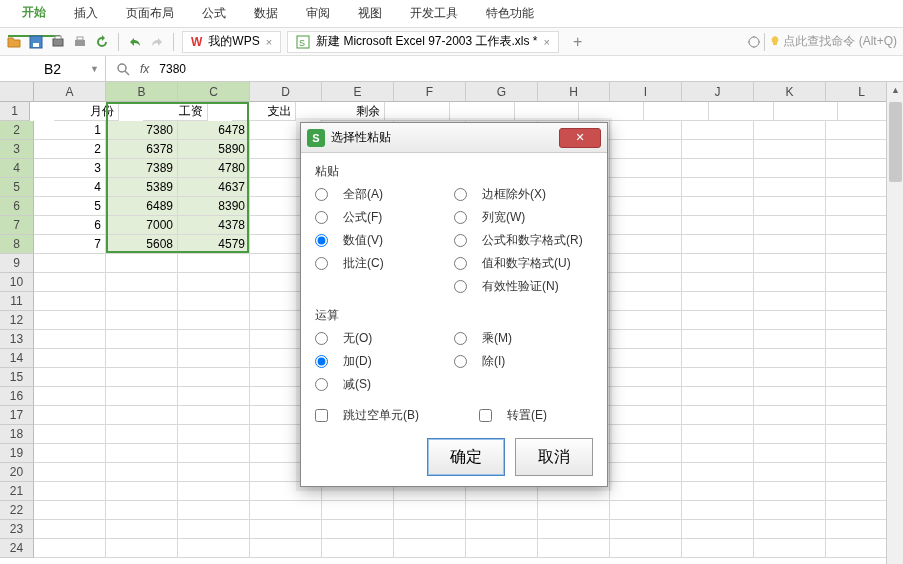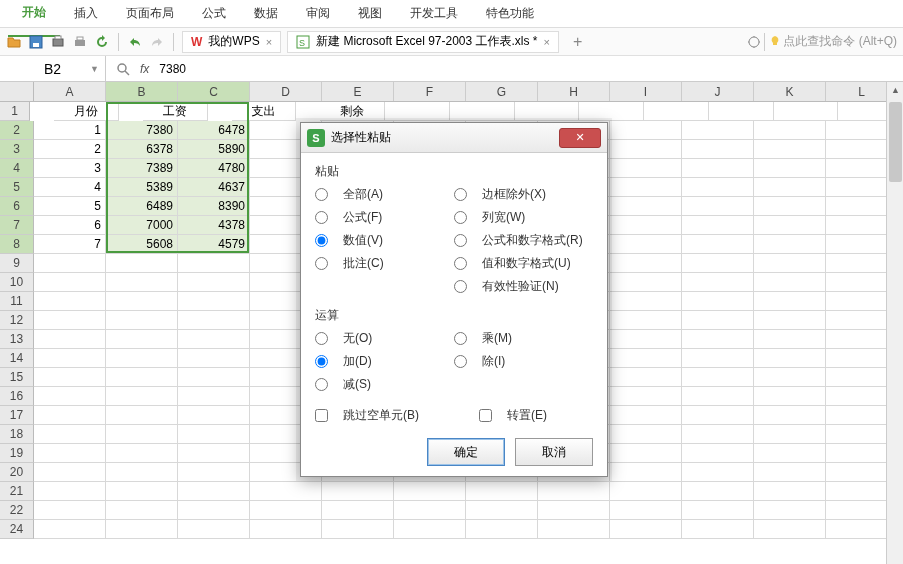--- a/index.html
+++ b/index.html
@@ -35,42 +35,42 @@
 .grid-area { position: relative; height: calc(564px - 82px); overflow: hidden; }
 .col-headers { display: flex; height: 20px; background: #e9e9e9; border-bottom: 1px solid #bbb; }
 .corner { width: 34px; border-right: 1px solid #bbb; background: #e9e9e9; }
 .col-h { width: 72px; text-align: center; border-right: 1px solid #ccc; line-height: 20px; color: #4a4a4a; background: #e9e9e9; }
 .col-h.sel { background: #c8e0b8; }
 .rows { position: relative; }
 .row { display: flex; height: 19px; }
 .row-h { width: 34px; text-align: center; border-right: 1px solid #bbb; border-bottom: 1px solid #ccc; line-height: 19px; background: #e9e9e9; color: #4a4a4a; }
 .row-h.sel { background: #c8e0b8; }
 .cell { width: 72px; border-right: 1px solid #d8d8d8; border-bottom: 1px solid #d8d8d8; line-height: 19px; padding: 0 4px; text-align: right; font-size: 12px; color: #000; background: #fff; }
-.cell.hdr { text-align: center; margin-left: 24px; }
+.cell.hdr { text-align: right; margin-left: 24px; }
 .cell.greensel { background: #e3eed9; }
 .selection-border { position: absolute; border: 2px solid #4a9b3f; pointer-events: none; }
 .vscroll { position: absolute; right: 0; top: 0; width: 17px; height: 100%; background: #f0f0f0; border-left: 1px solid #ccc; }
 .vscroll-thumb { position: absolute; top: 20px; left: 2px; width: 13px; height: 80px; background: #c8c8c8; border-radius: 2px; }
 .vscroll-up { position: absolute; top: 0; width: 17px; height: 17px; text-align: center; font-size: 9px; color: #666; line-height: 17px; }
 
 
 .dialog-wrap { position: absolute; left: 300px; top: 122px; width: 308px; background: #fff; border: 1px solid #888; box-shadow: 0 4px 16px rgba(0,0,0,.35), 0 0 0 4px rgba(0,0,0,.06); }
 .dlg-title { height: 30px; background: linear-gradient(#fafafa,#eaeaea); border-bottom: 1px solid #ccc; display: flex; align-items: center; padding: 0 6px; justify-content: space-between; }
 .dlg-title-left { display: flex; align-items: center; gap: 6px; }
 .dlg-icon { width: 18px; height: 18px; background: #3fa14a; border-radius: 3px; display: flex; align-items: center; justify-content: center; color: #fff; font-size: 11px; font-weight: bold; }
 .dlg-close { width: 42px; height: 20px; background: #c94f4f; border-radius: 3px; display: flex; align-items: center; justify-content: center; color: #fff; font-size: 11px; cursor: pointer; border: 1px solid #a03838; }
 .dlg-body { padding: 10px 14px; }
 .dlg-group-label { color: #333; margin-bottom: 6px; }
 .dlg-options { display: flex; }
 .dlg-col { flex: 1; display: flex; flex-direction: column; gap: 6px; }
 .dlg-opt { display: flex; align-items: center; gap: 15px; color: #333; }
 .dlg-opt input { margin: 0; }
 .dlg-checks { display: flex; margin-top: 14px; gap: 60px; }
 .dlg-buttons { display: flex; justify-content: flex-end; gap: 10px; margin-top: 14px; }
-.dlg-btn { width: 78px; height: 28px; border: 1px solid #999; background: linear-gradient(#fefefe,#e8e8e8); cursor: pointer; font-size: 12px; }
+.dlg-btn { width: 78px; height: 38px; border: 1px solid #999; background: linear-gradient(#fefefe,#e8e8e8); cursor: pointer; font-size: 16px; }
 .dlg-btn.primary { border: 1px solid #4a86c5; box-shadow: 0 0 0 1px #9cc3e8 inset; }
 
 svg { display: block; }
 </style>
 </head>
 <body>
 
 <div class="menubar">
   <div class="menu-item active">开始</div>
   <div class="menu-item">插入</div>
@@ -517,20 +517,35 @@
         <div class="cell"></div>
         <div class="cell"></div>
         <div class="cell"></div>
         <div class="cell"></div>
         <div class="cell"></div>
         <div class="cell"></div>
         <div class="cell"></div>
         <div class="cell"></div>
       </div>
       <div class="row">
+        <div class="row-h">23</div>
+        <div class="cell"></div>
+        <div class="cell"></div>
+        <div class="cell"></div>
+        <div class="cell"></div>
+        <div class="cell"></div>
+        <div class="cell"></div>
+        <div class="cell"></div>
+        <div class="cell"></div>
+        <div class="cell"></div>
+        <div class="cell"></div>
+        <div class="cell"></div>
+        <div class="cell"></div>
+      </div>
+      <div class="row">
         <div class="row-h">24</div>
         <div class="cell"></div>
         <div class="cell"></div>
         <div class="cell"></div>
         <div class="cell"></div>
         <div class="cell"></div>
         <div class="cell"></div>
         <div class="cell"></div>
         <div class="cell"></div>
         <div class="cell"></div>

